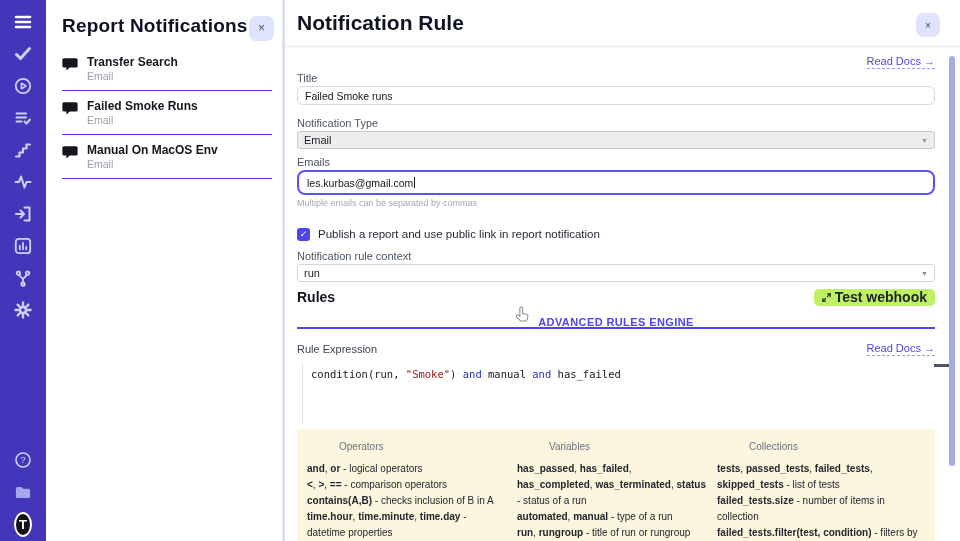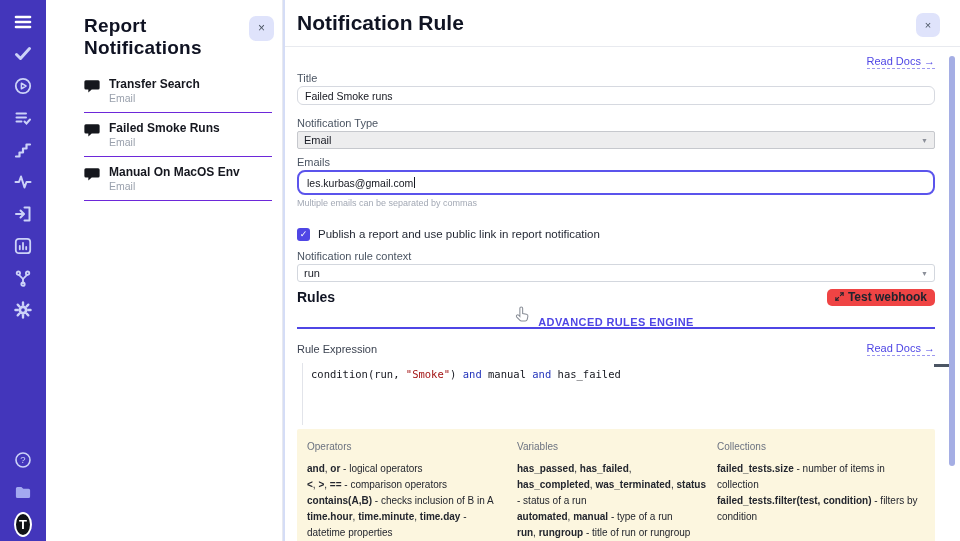--- a/index.html
+++ b/index.html
@@ -13,21 +13,21 @@
              padding:13px 0 8px; }
   .sb-icon { width:18px; height:18px; margin-bottom:14px; display:flex;
              align-items:center; justify-content:center; cursor:pointer; flex:0 0 auto; }
   .sb-spacer { flex:1 1 auto; }
   .logo-badge { width:25px; height:25px; border-radius:50%; background:#101216;
                 border:2px solid #fff; color:#fff; font-weight:bold; font-size:13px;
                 display:flex; align-items:center; justify-content:center; }
 
   
   .left-panel { position:absolute; left:46px; top:0; width:237px; height:541px;
-                background:#fff; border-right:1px solid #e7e9f0;padding-left:22px; }
+                background:#fff; border-right:1px solid #e7e9f0; }
   .lp-header { position:relative; padding:15px 16px 10px; }
   .lp-title { font-size:19px; font-weight:700; color:#0f1222; letter-spacing:.2px; }
   .lp-close { position:absolute; right:8px; top:16px; width:25px; height:25px;
               border:none; border-radius:7px; background:#dfe3fb; color:#4b5563;
               font-size:12px; line-height:25px; text-align:center; cursor:pointer; }
   .lp-list { list-style:none; padding:0 10px 0 16px; }
   .lp-item { display:flex; align-items:flex-start; gap:9px; padding:8px 0 7px;
              border-bottom:1px solid #6d28d9; cursor:pointer; }
   .lp-item .bubble { margin-top:2px; flex:0 0 auto; }
   .lp-item-title { font-size:12px; font-weight:700; color:#15171f; line-height:15px; }
@@ -67,22 +67,22 @@
   .hint { margin-top:3px; font-size:9px; color:#a3a9b5; height:10px; }
 
   .check-row { margin-top:19px; display:flex; align-items:center; gap:8px; height:14px; }
   .checkbox { width:13px; height:13px; border-radius:3px; background:#4f46e5; color:#fff;
               font-size:9px; line-height:13px; text-align:center; cursor:pointer; }
   .check-label { font-size:11.5px; color:#1f2430; }
 
   .rules-row { margin-top:4px; height:22px; display:flex; align-items:center;
                justify-content:space-between; }
   .rules-heading { font-size:14px; font-weight:700; color:#101423; }
-  .btn-webhook { height:17px; border:none; border-radius:5px; background:#ef4444;
-                 color:#20242e; font-size:12px; font-weight:600; padding:0 8px;
+  .btn-webhook { height:17px; border:none; border-radius:5px; background:#bef264;
+                 color:#20242e; font-size:14px; font-weight:600; padding:0 8px;
                  display:flex; align-items:center; gap:4px; cursor:pointer; }
 
   .tab-row { margin-top:4px; height:17px; text-align:center;
              border-bottom:2px solid #4f46e5; }
   .tab-label { font-size:11px; font-weight:600; color:#4f46e5; letter-spacing:.4px; cursor:pointer; }
 
   .expr-row { margin-top:12px; height:16px; display:flex; align-items:center;
               justify-content:space-between; }
   .expr-label { font-size:11px; color:#3c4351; }
 
@@ -90,21 +90,21 @@
                  border-left:1px solid #e2e4ea; margin-left:5px; padding:5px 0 0 8px; }
   .code-line { font-family:"DejaVu Sans Mono", monospace; font-size:10.5px;
                color:#15171f; white-space:pre; }
   .tk-string { color:#a31515; }
   .tk-keyword { color:#2233bb; }
   .code-dash { position:absolute; right:-14px; top:1px; width:15px; height:3px; background:#4b5563; }
 
   .help-panel { margin-top:4px; height:140px; background:#fcf6df; border-radius:2px;
                 padding:12px 10px 0; display:grid; grid-template-columns:200px 190px 1fr;
                 column-gap:10px; overflow:hidden; }
-  .help-title { font-size:10px; color:#6b7280; margin-bottom:9px; }
+  .help-title { font-size:10px; color:#6b7280; margin-bottom:9px;margin-left:32px; }
   .help-line { font-size:10px; color:#23262e; line-height:16px; }
   .help-line b { font-weight:700; }
 
   .scroll-thumb { position:absolute; right:5px; top:56px; width:6px; height:410px;
                   border-radius:3px; background:#a5aee4; cursor:pointer; }
 
   .hand-cursor { position:absolute; left:515px; top:306px; pointer-events:none; }
 </style>
 </head>
 <body>
@@ -341,20 +341,21 @@
             <div class="help-line"><b>time.hour</b><span>, </span><b>time.minute</b><span>, </span><b>time.day</b><span> - datetime properties</span></div>
           </div>
           <div>
             <div class="help-title">Variables</div>
             <div class="help-line"><b>has_passed</b><span>, </span><b>has_failed</b><span>, </span><b>has_completed</b><span>, </span><b>was_terminated</b><span>, </span><b>status</b><span> - status of a run</span></div>
             <div class="help-line"><b>automated</b><span>, </span><b>manual</b><span> - type of a run</span></div>
             <div class="help-line"><b>run</b><span>, </span><b>rungroup</b><span> - title of run or rungroup</span></div>
           </div>
           <div>
             <div class="help-title">Collections</div>
+            <div class="help-line"><b>tests</b><span>, </span><b>passed_tests</b><span>, </span><b>failed_tests</b><span>, </span><b>skipped_tests</b><span> - list of tests</span></div>
             <div class="help-line"><b>failed_tests.size</b><span> - number of items in collection</span></div>
             <div class="help-line"><b>failed_tests.filter(test, condition)</b><span> - filters by condition</span></div>
           </div>
         </div>
 
     </div>
   </main>
 
   <div class="scroll-thumb"></div>
 

